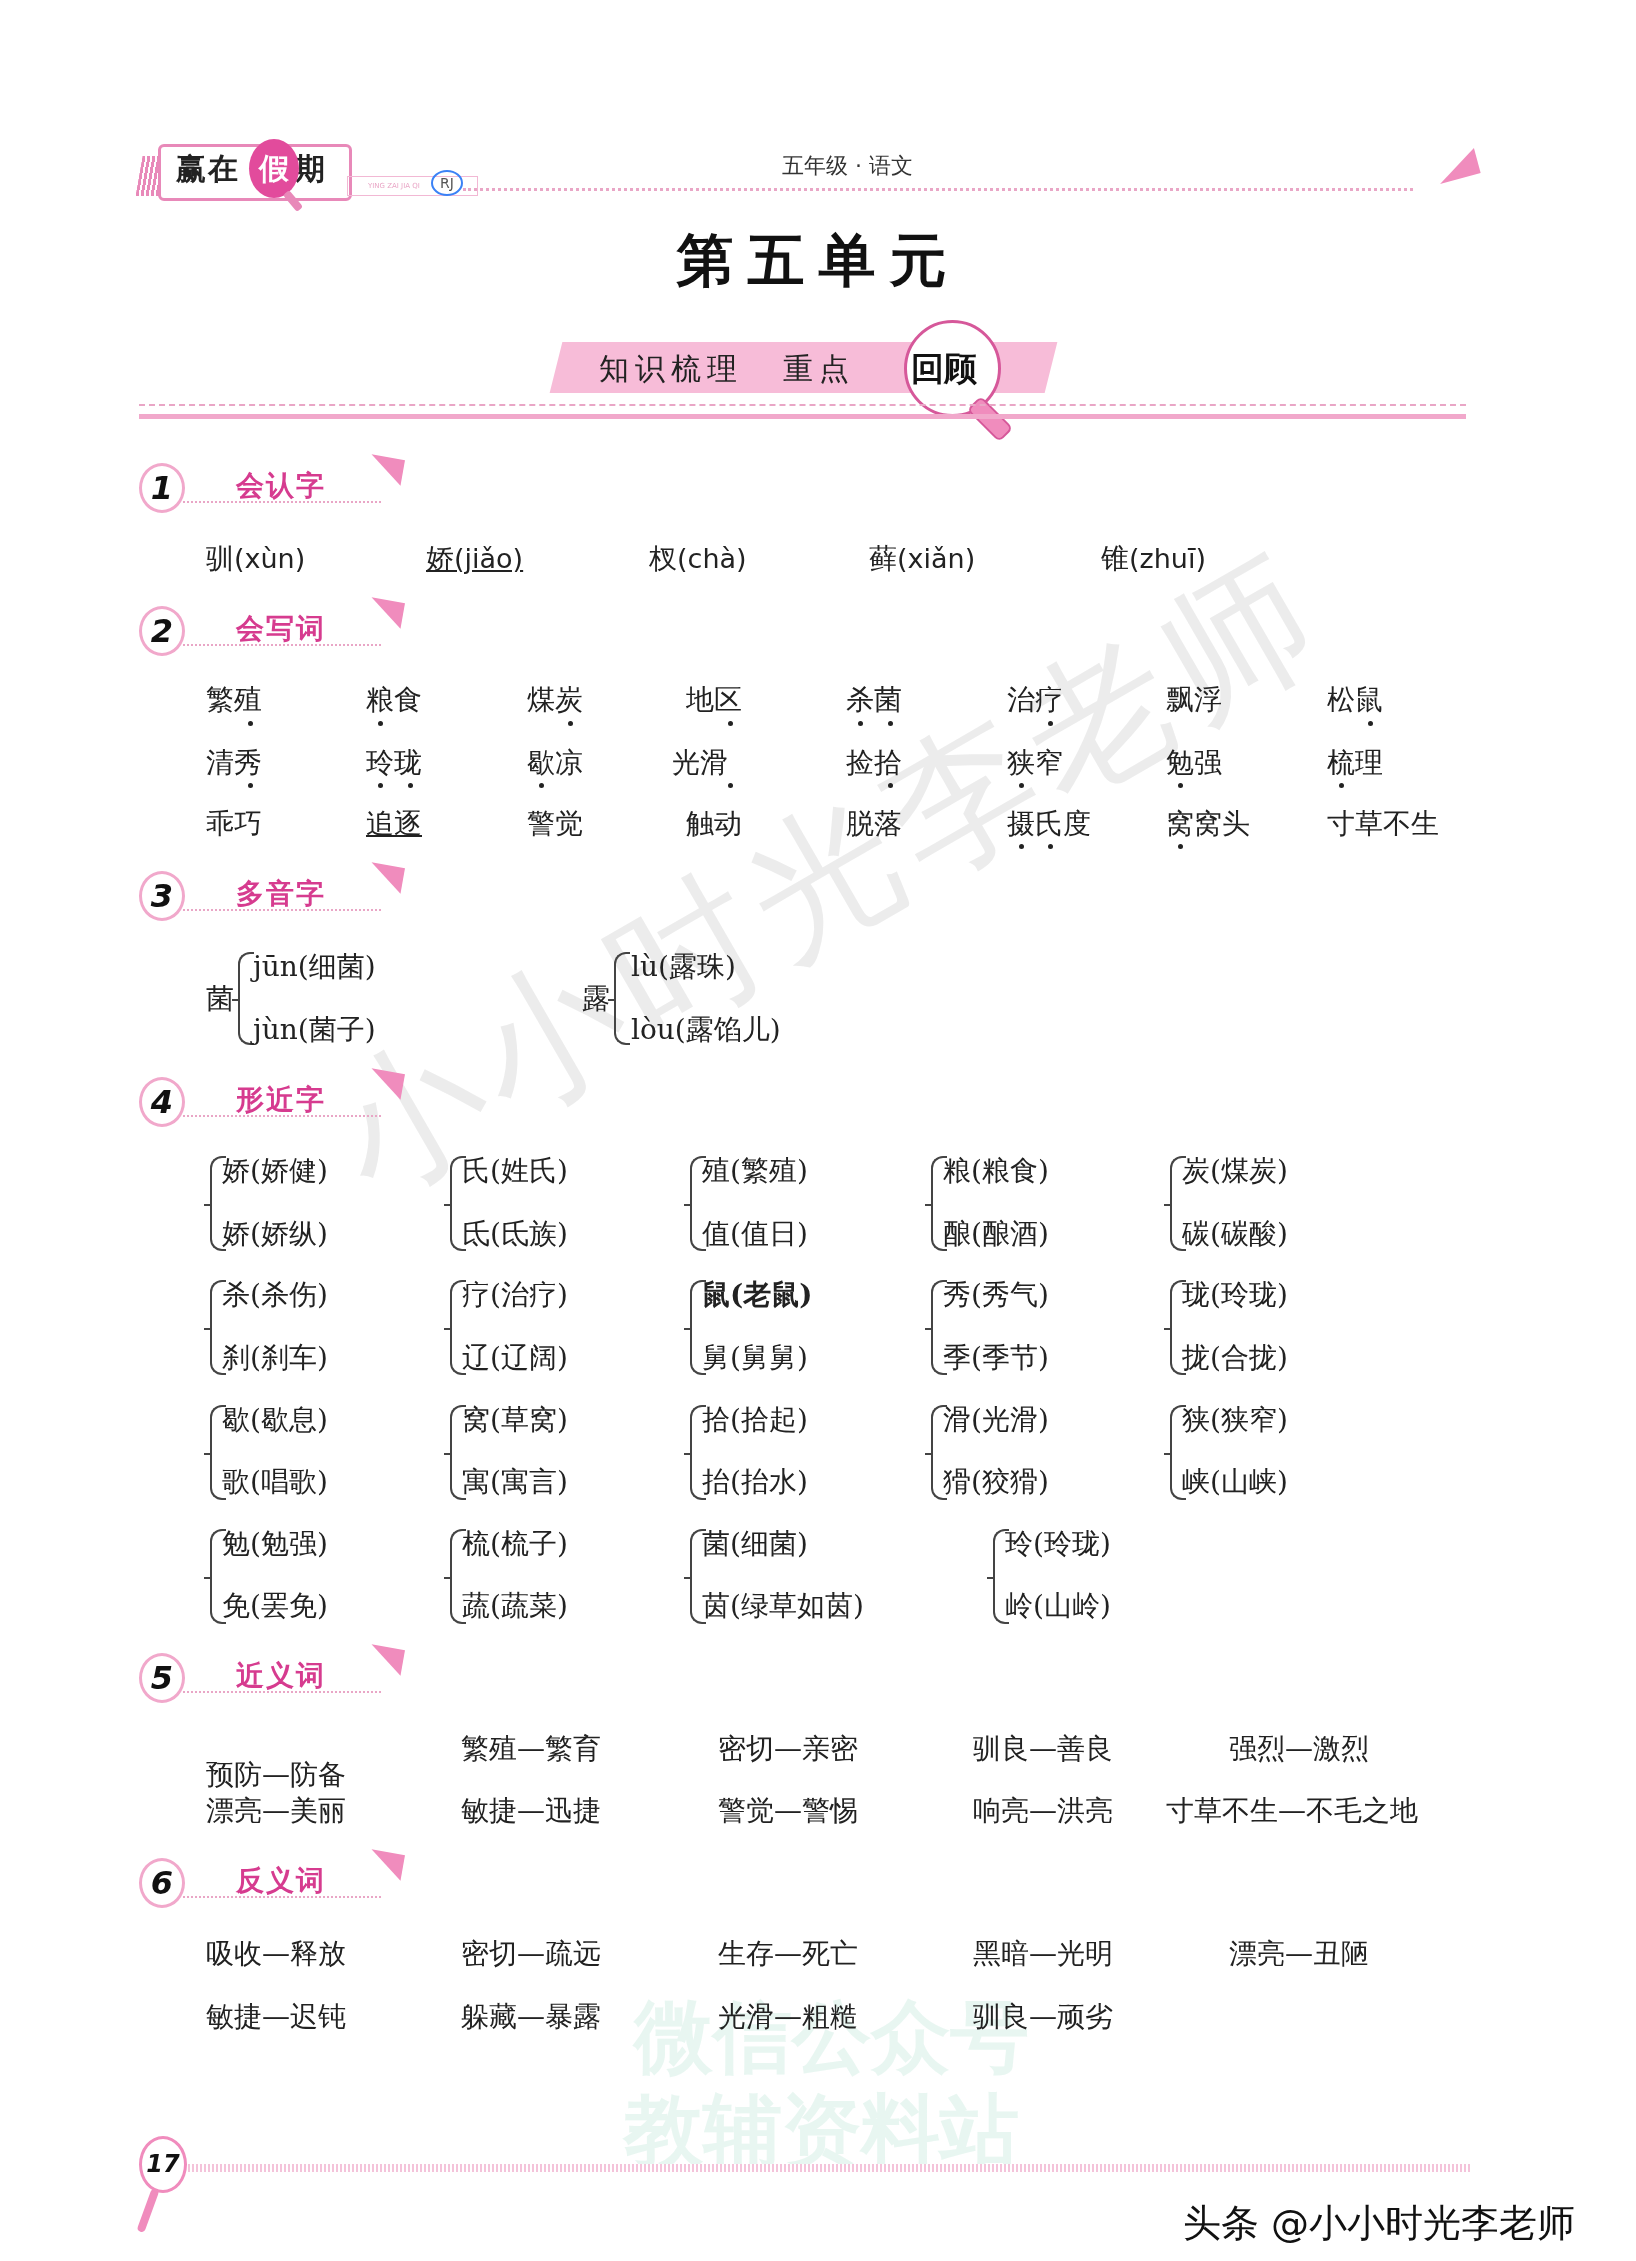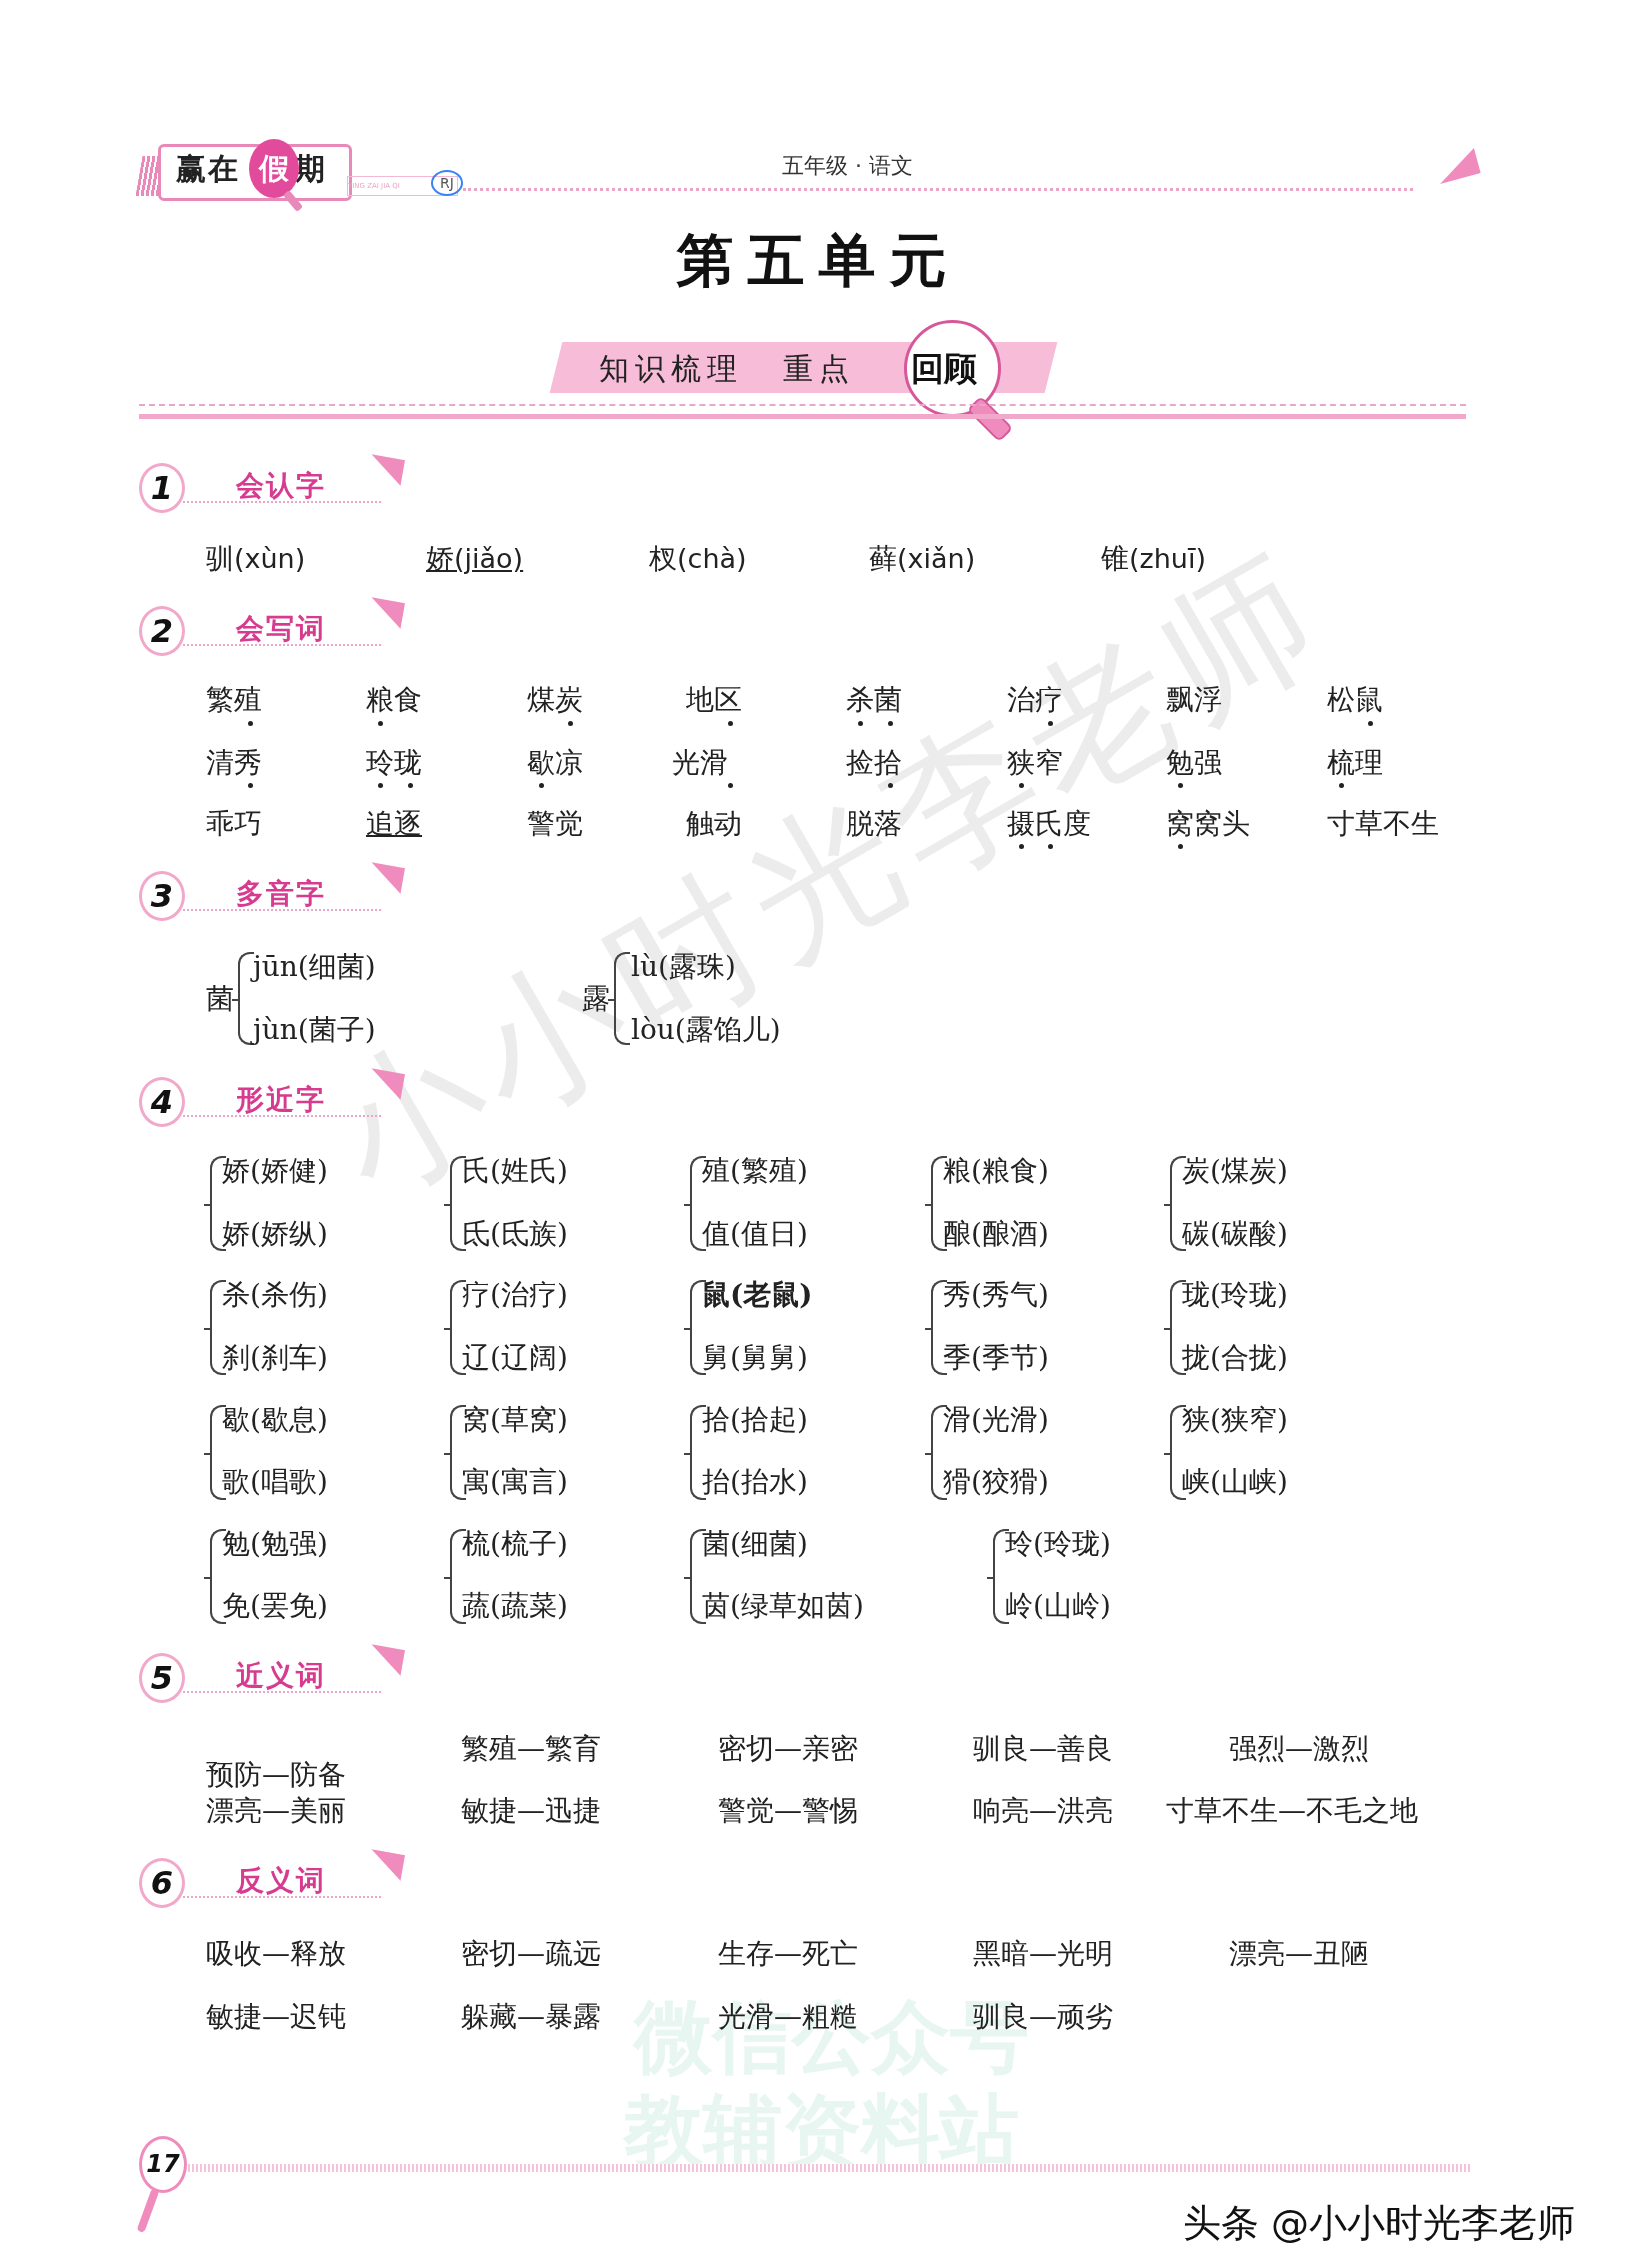--- a/index.html
+++ b/index.html
@@ -4,21 +4,21 @@
 <style>
   html,body{margin:0;padding:0;}
   body{width:1637px;height:2261px;background:#fff;position:relative;overflow:hidden;font-family:"DejaVu Serif","Liberation Serif",serif;color:#222;}
   .abs{position:absolute;}
   
   .logo-box{left:158px;top:144px;width:188px;height:51px;border:3px solid #e889b9;border-radius:6px;background:#fff;}
   .logo-stripe{left:139px;top:156px;width:30px;height:40px;background:repeating-linear-gradient(90deg,#e889b9 0 3px,#fff 3px 5px);transform:skewX(-10deg);}
   .logo-text{left:176px;top:149px;font-family:"DejaVu Sans",sans-serif;font-weight:bold;font-size:30px;color:#222;letter-spacing:2px;}
   .logo-circle{left:249px;top:139px;width:50px;height:59px;border-radius:50%;background:#e24b9c;color:#fff;font-family:"DejaVu Sans",sans-serif;font-weight:bold;font-size:30px;text-align:center;line-height:59px;}
   .logo-handle{left:289px;top:190px;width:8px;height:22px;background:#e889b9;transform:rotate(-40deg);border-radius:3px;}
-  .logo-sub{left:347px;top:176px;width:109px;height:18px;border:1px solid #f2b8d4;font-family:"DejaVu Sans",sans-serif;font-size:7px;color:#e9a6c6;line-height:18px;padding-left:0;}
+  .logo-sub{left:347px;top:176px;width:109px;height:18px;border:1px solid #f2b8d4;font-family:"DejaVu Sans",sans-serif;font-size:7px;color:#e9a6c6;line-height:18px;padding-left:20px;}
   .rj{left:431px;top:170px;width:28px;height:22px;border:2px solid #3b82f6;border-radius:50%;font-family:"DejaVu Sans",sans-serif;font-size:14px;text-align:center;line-height:22px;color:#555;}
   .head-dots{left:463px;top:188px;width:950px;height:0;border-top:3px dotted #e9a6c6;}
   .grade{left:782px;top:151px;font-family:"DejaVu Sans",sans-serif;font-size:22px;color:#333;}
   .plane{left:1436px;top:153px;width:0;height:0;border-left:42px solid transparent;border-bottom:26px solid #f08cbd;transform:rotate(-15deg);}
   .title{left:0;width:1637px;top:223px;text-align:center;font-family:"DejaVu Sans",sans-serif;font-weight:bold;font-size:57px;letter-spacing:14px;color:#111;}
   .banner{left:556px;top:342px;width:495px;height:51px;background:#f7bcd8;transform:skewX(-14deg);}
   .banner-text{left:599px;top:349px;font-family:"DejaVu Sans",sans-serif;font-size:30px;color:#222;letter-spacing:6px;}
   .banner-circle{left:904px;top:320px;width:91px;height:91px;border-radius:50%;border:3px solid #d6589a;background:#fff;}
   .banner-strong{left:911px;top:347px;font-family:"DejaVu Sans",sans-serif;font-weight:bold;font-size:33px;color:#111;}
   .banner-handle{left:980px;top:396px;width:16px;height:42px;background:#f08cbd;border:2px solid #d6589a;border-radius:6px;transform:rotate(-45deg);}

